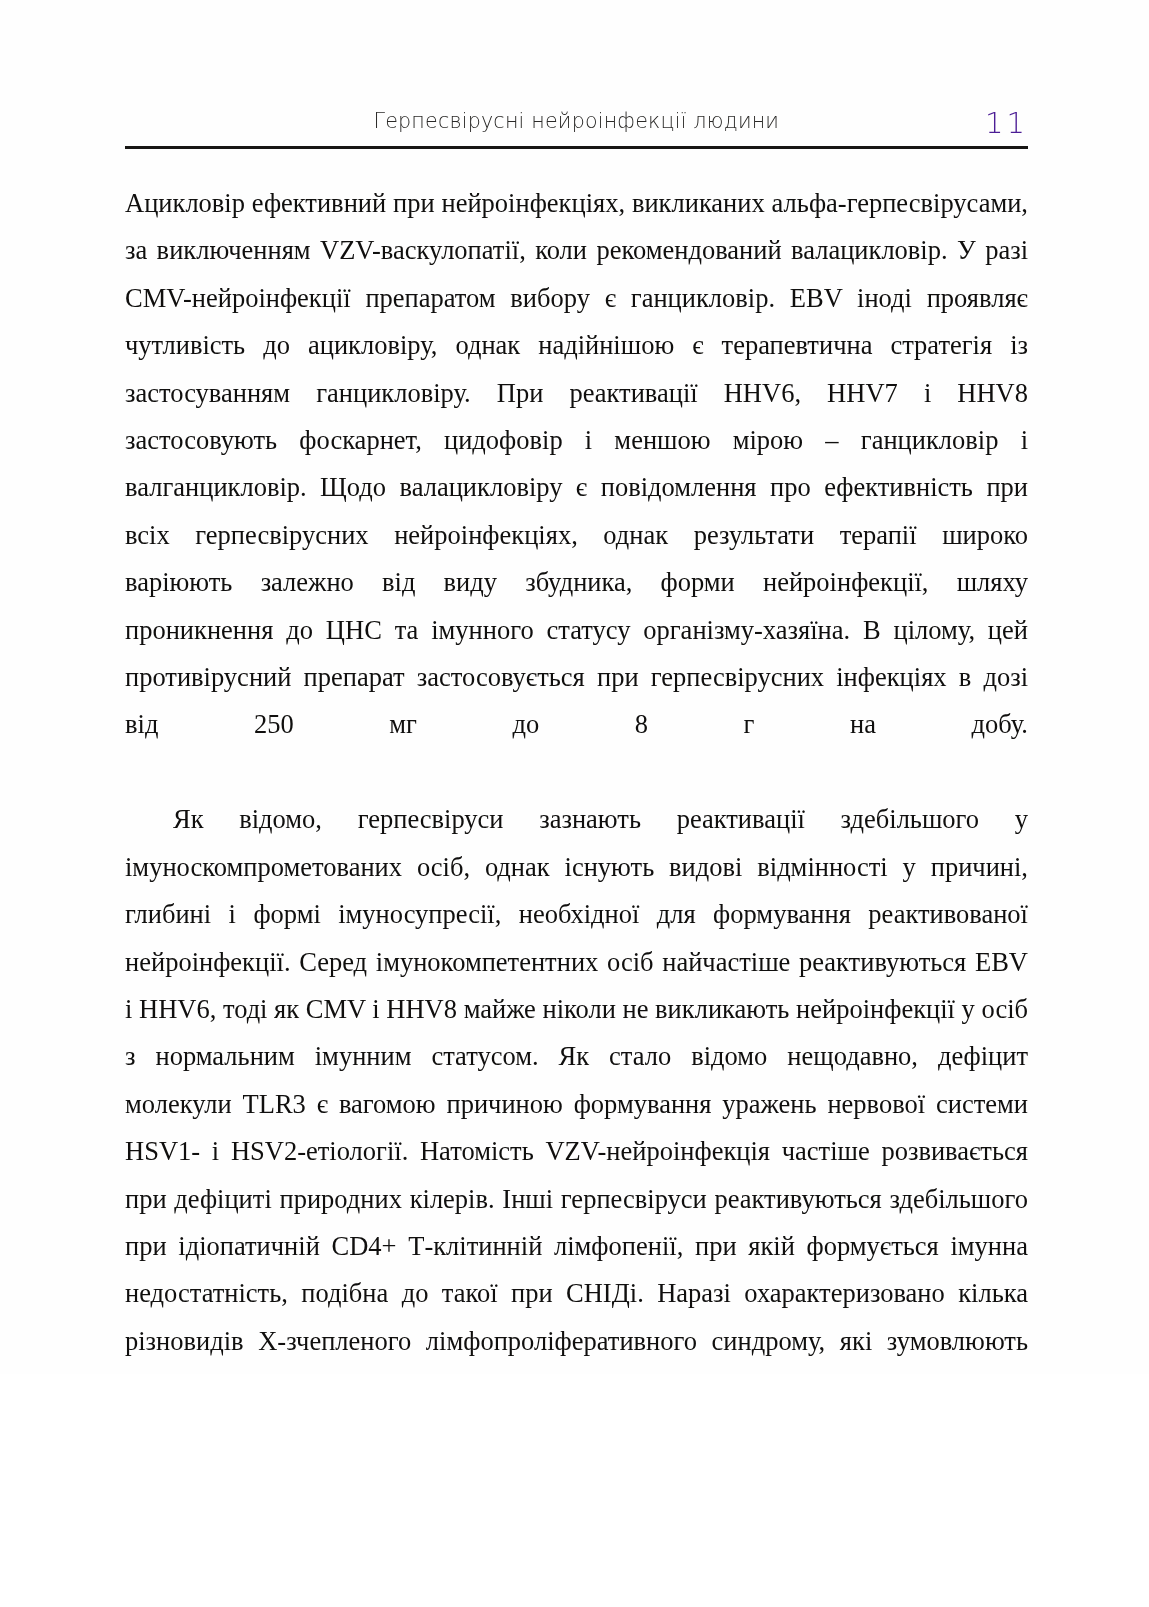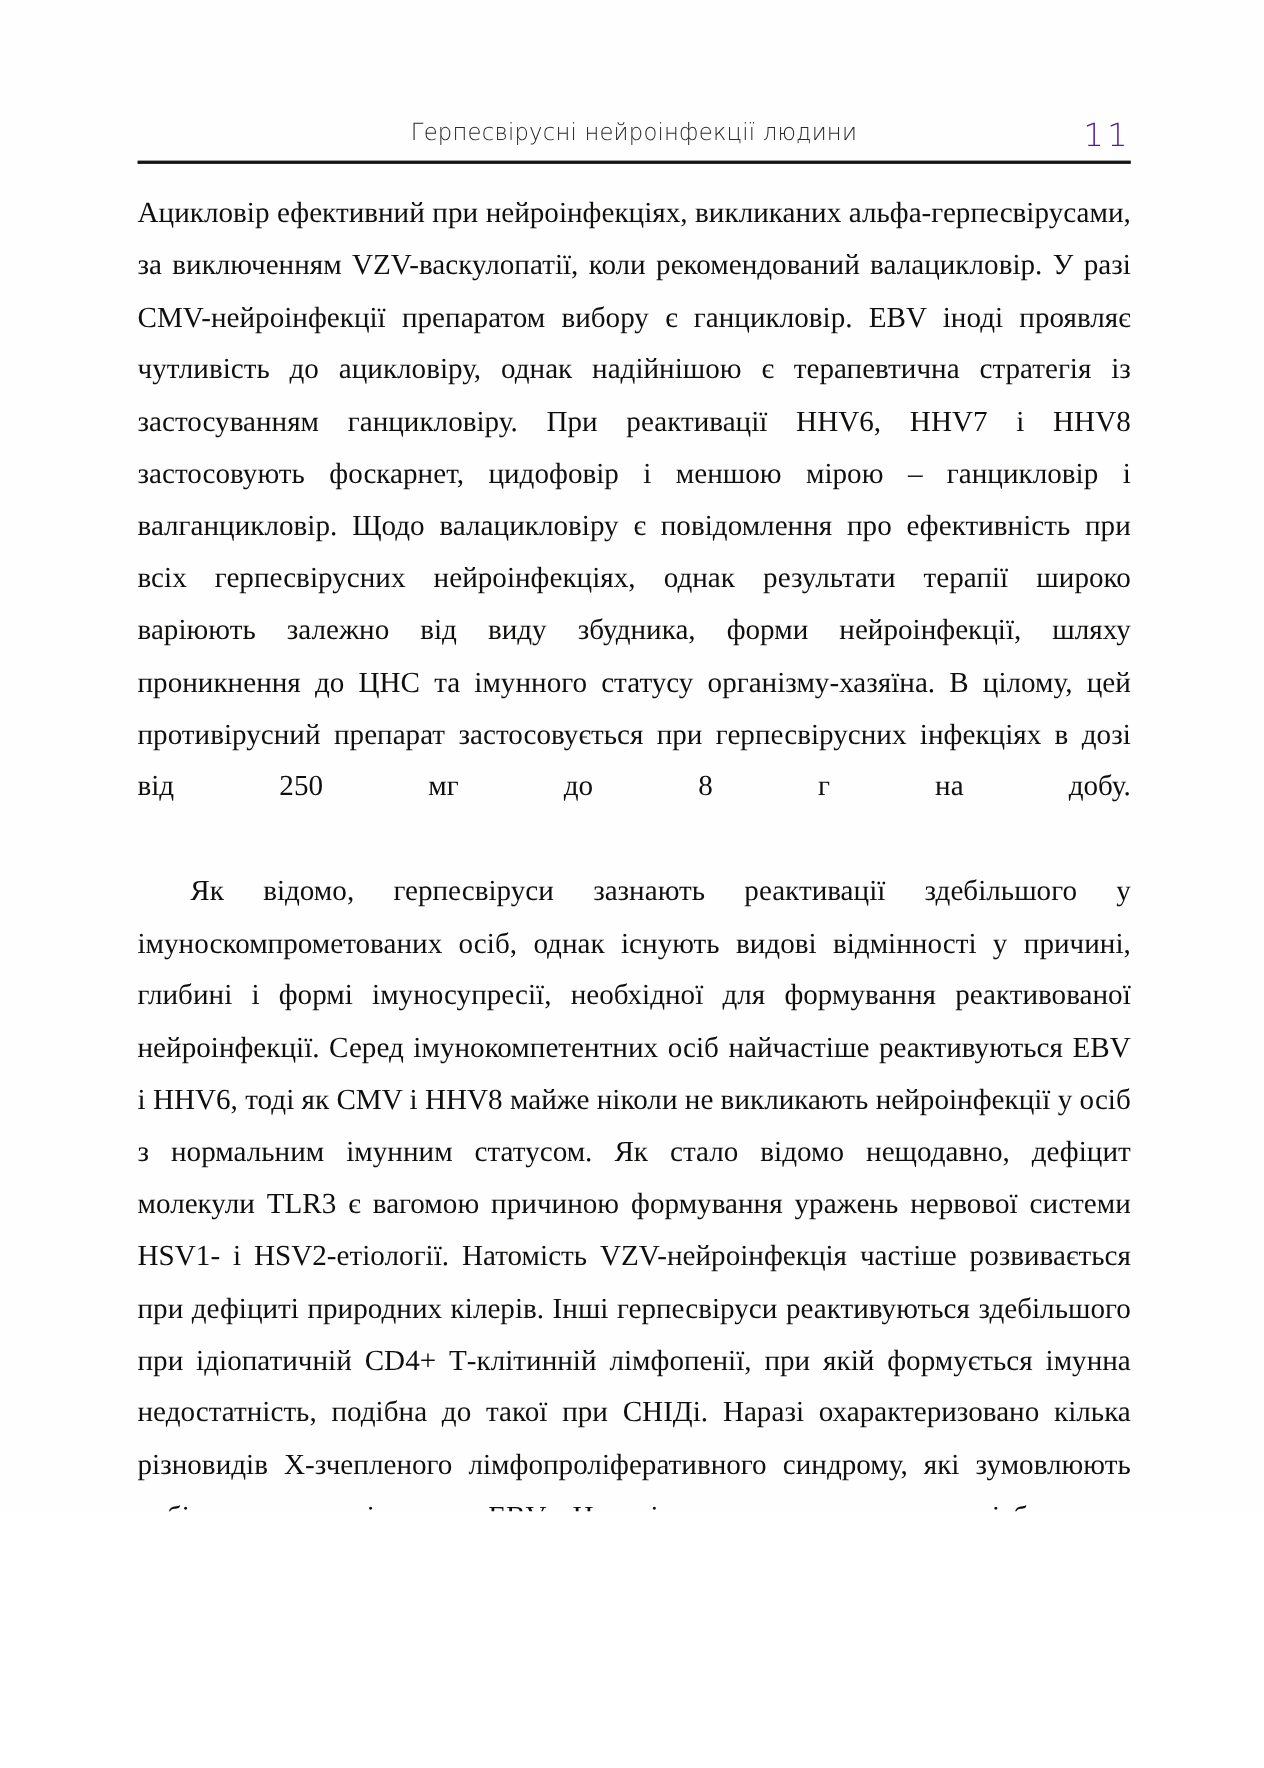--- a/index.html
+++ b/index.html
@@ -82,20 +82,21 @@
   }
 
   .body-text p {
     margin: 0;
     text-indent: 48px;
     text-align: justify;
   }
 
   .body-text p.no-indent {
     text-indent: 0;
+    margin-top: 10px;
   }
 
   
   .body-text p::after {
     content: "";
     display: inline-block;
     width: 100%;
   }
 </style>
 </head>

